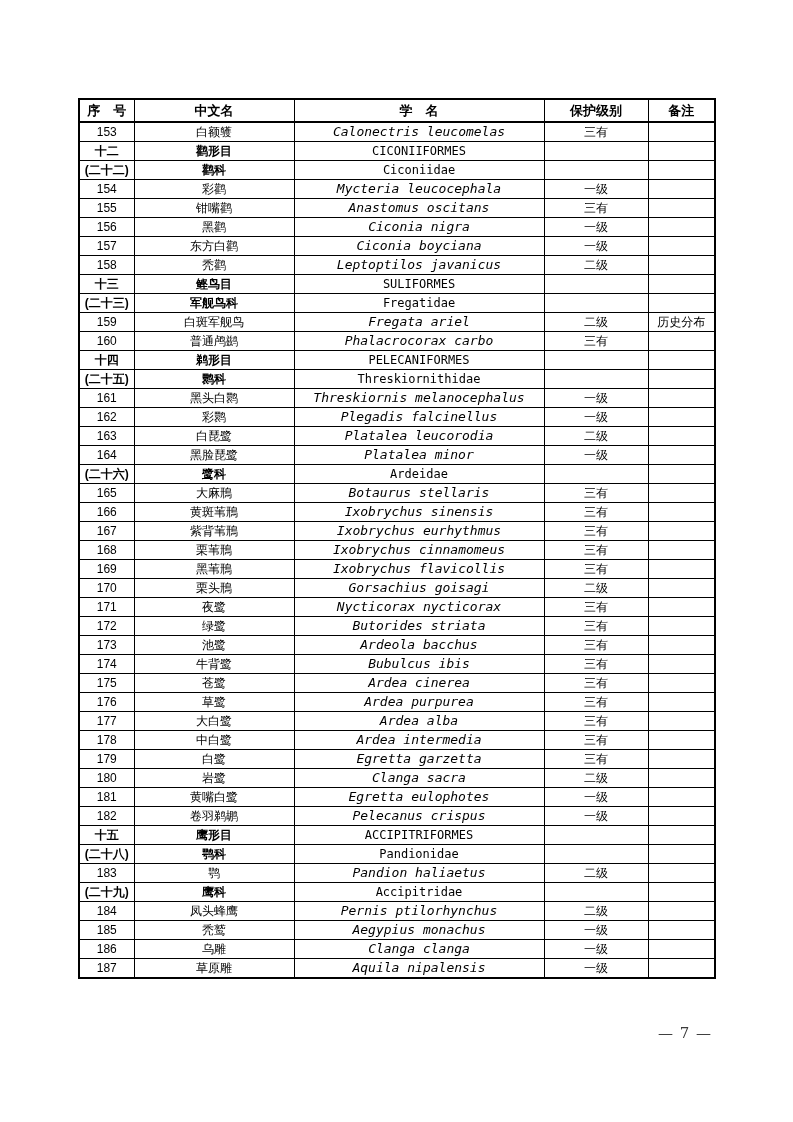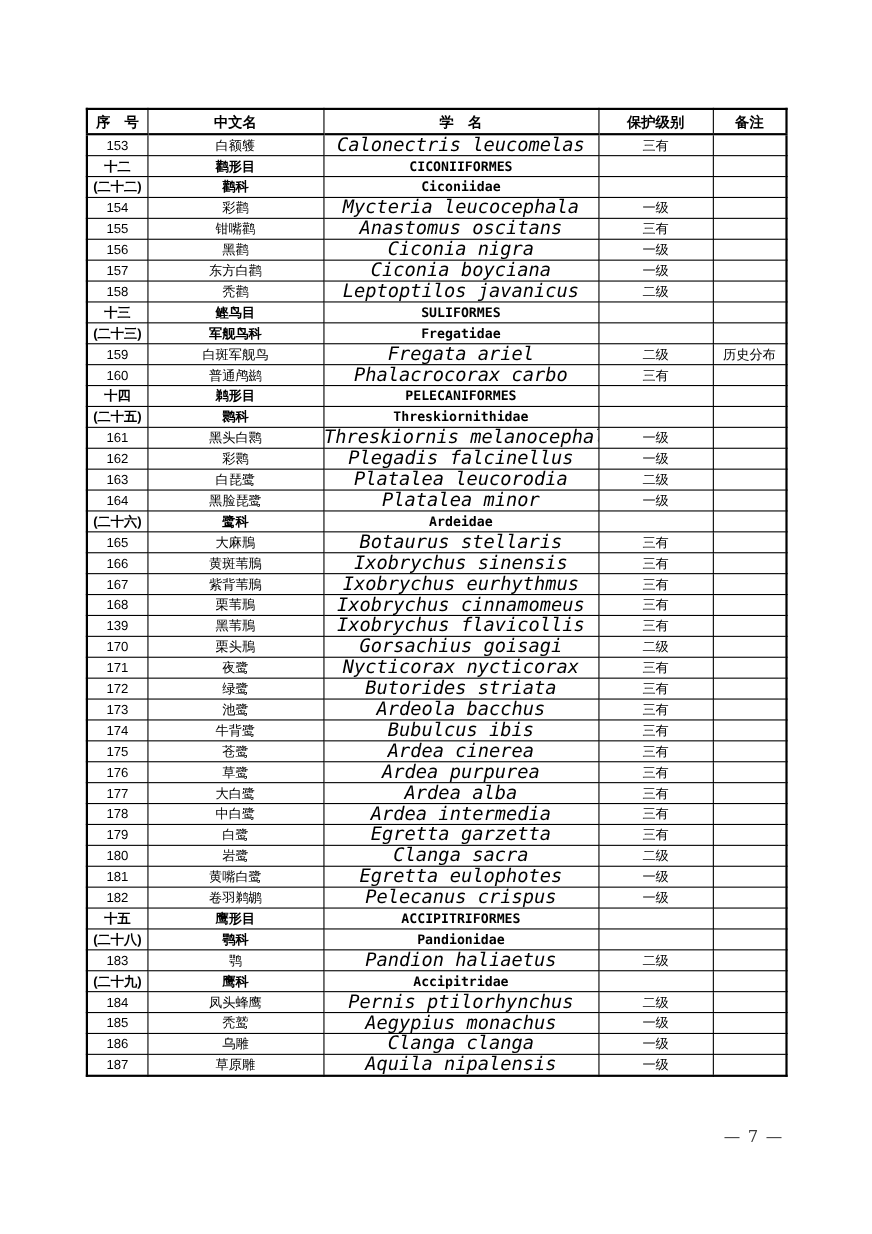--- a/index.html
+++ b/index.html
@@ -36,26 +36,26 @@
   }
   .species-table tbody td {
     height:18px;
     line-height:18px;
     font-size:12px;
     font-weight:normal;
   }
   .species-table td.latin {
     font-family:"DejaVu Sans Mono", monospace;
     font-style:italic;
-    font-size:17px;
+    font-size:13px;
   }
   tr.order td, tr.family td { font-weight:bold;margin-top:32px; }
   tr.order td.latin, tr.family td.latin {
     font-style:normal;
-    font-weight:bold;
+    font-weight:normal;
     font-size:12px;
   }
   .page-number {
     position:absolute;
     left:640px; top:1024px;
     width:90px;
     text-align:center;
     font-family:"DejaVu Serif", serif;
     font-size:15px;
     color:#3a3a3a;
@@ -239,21 +239,21 @@
           <td></td>
         </tr>
         <tr class="species">
           <td>168</td>
           <td>栗苇鳽</td>
           <td class="latin">Ixobrychus cinnamomeus</td>
           <td>三有</td>
           <td></td>
         </tr>
         <tr class="species">
-          <td>139</td>
+          <td>169</td>
           <td>黑苇鳽</td>
           <td class="latin">Ixobrychus flavicollis</td>
           <td>三有</td>
           <td></td>
         </tr>
         <tr class="species">
           <td>170</td>
           <td>栗头鳽</td>
           <td class="latin">Gorsachius goisagi</td>
           <td>二级</td>

